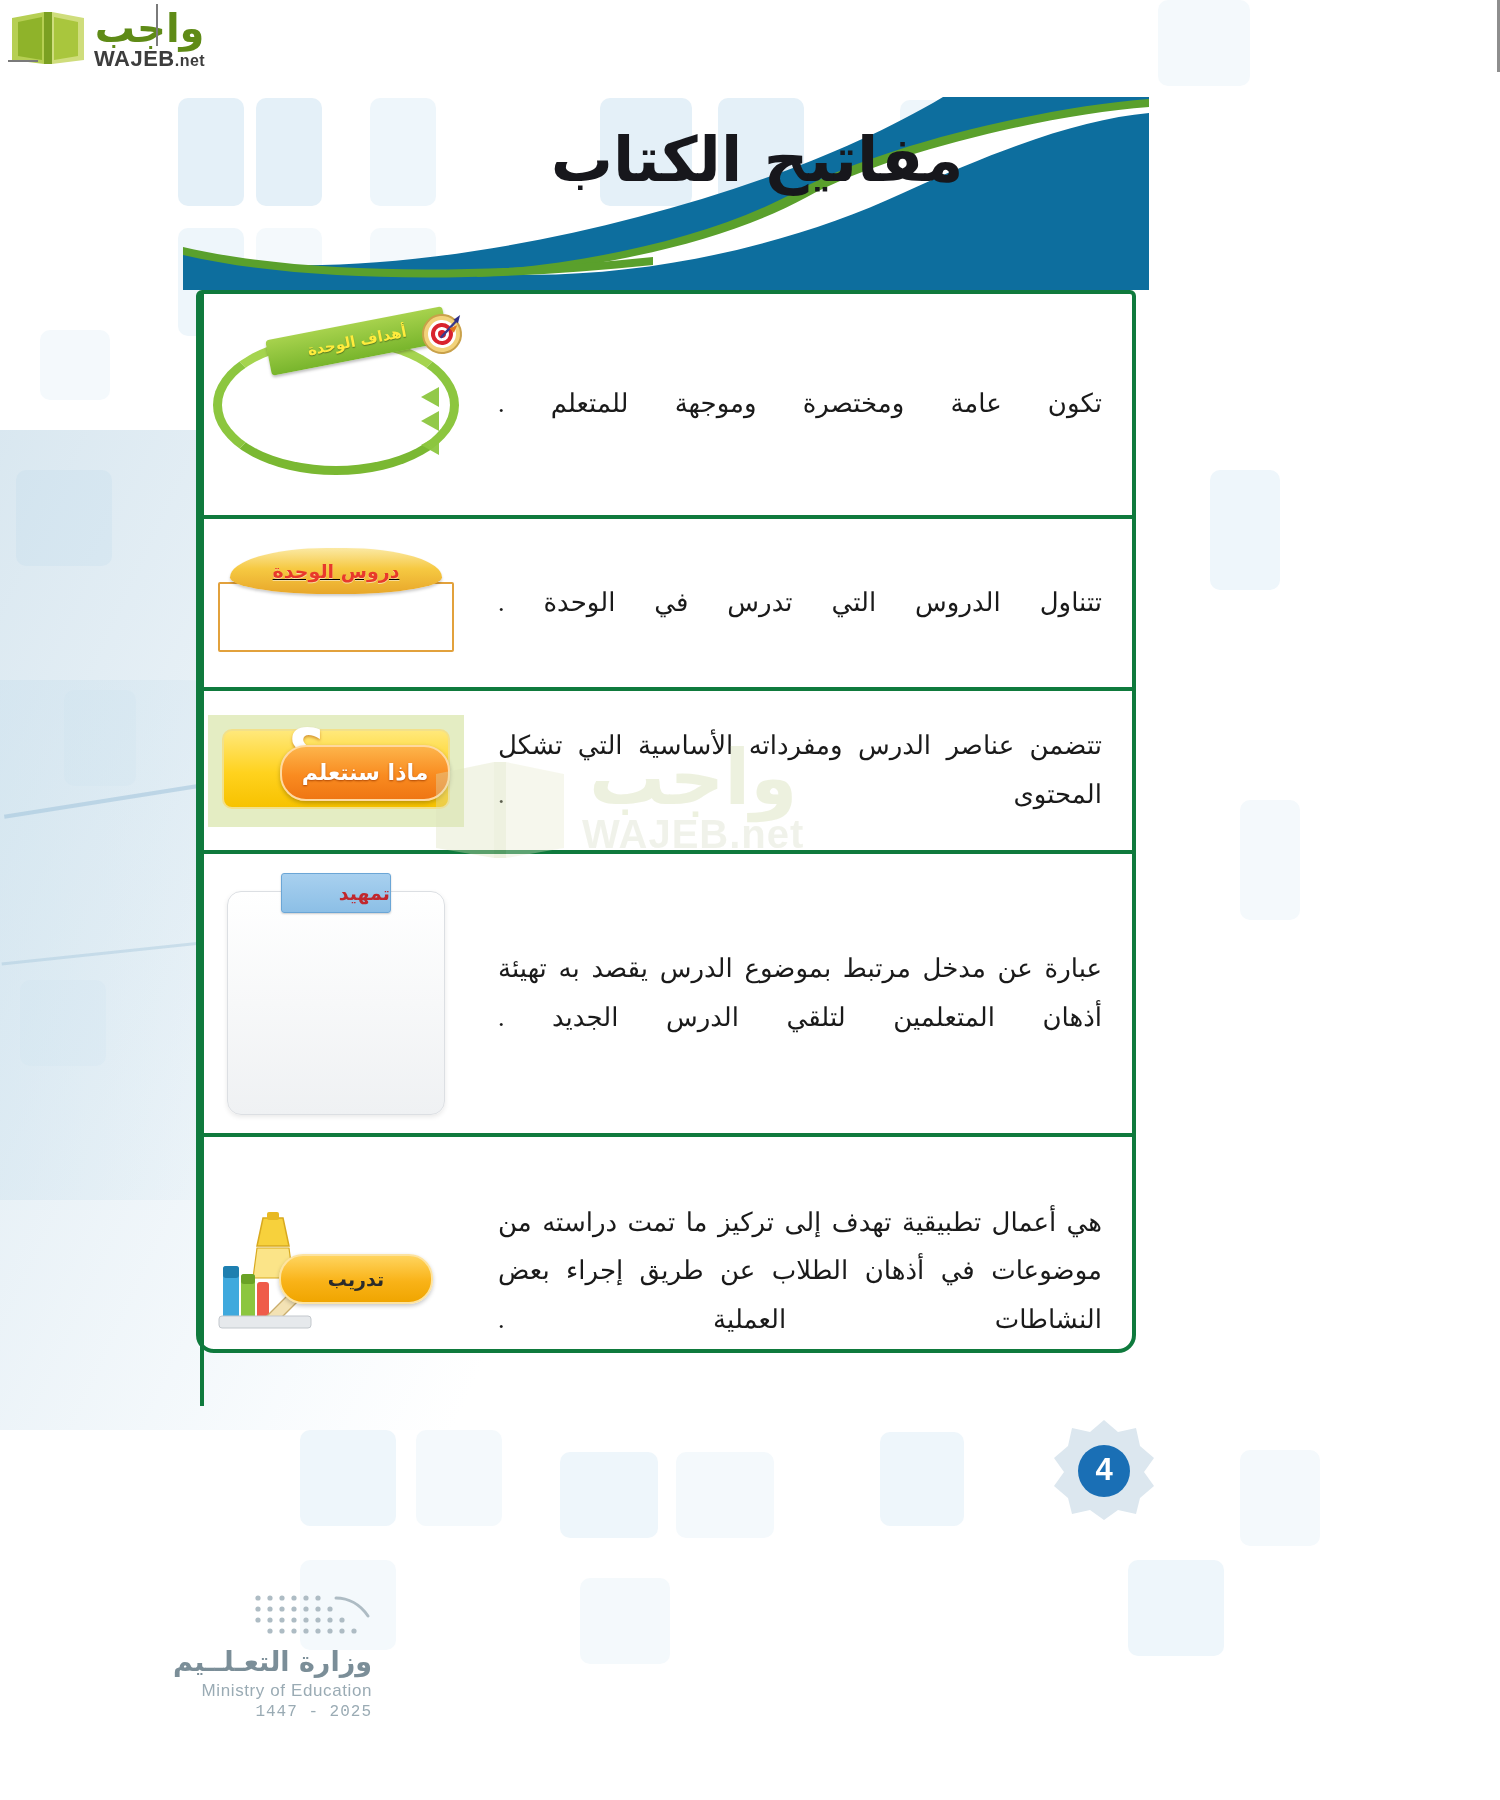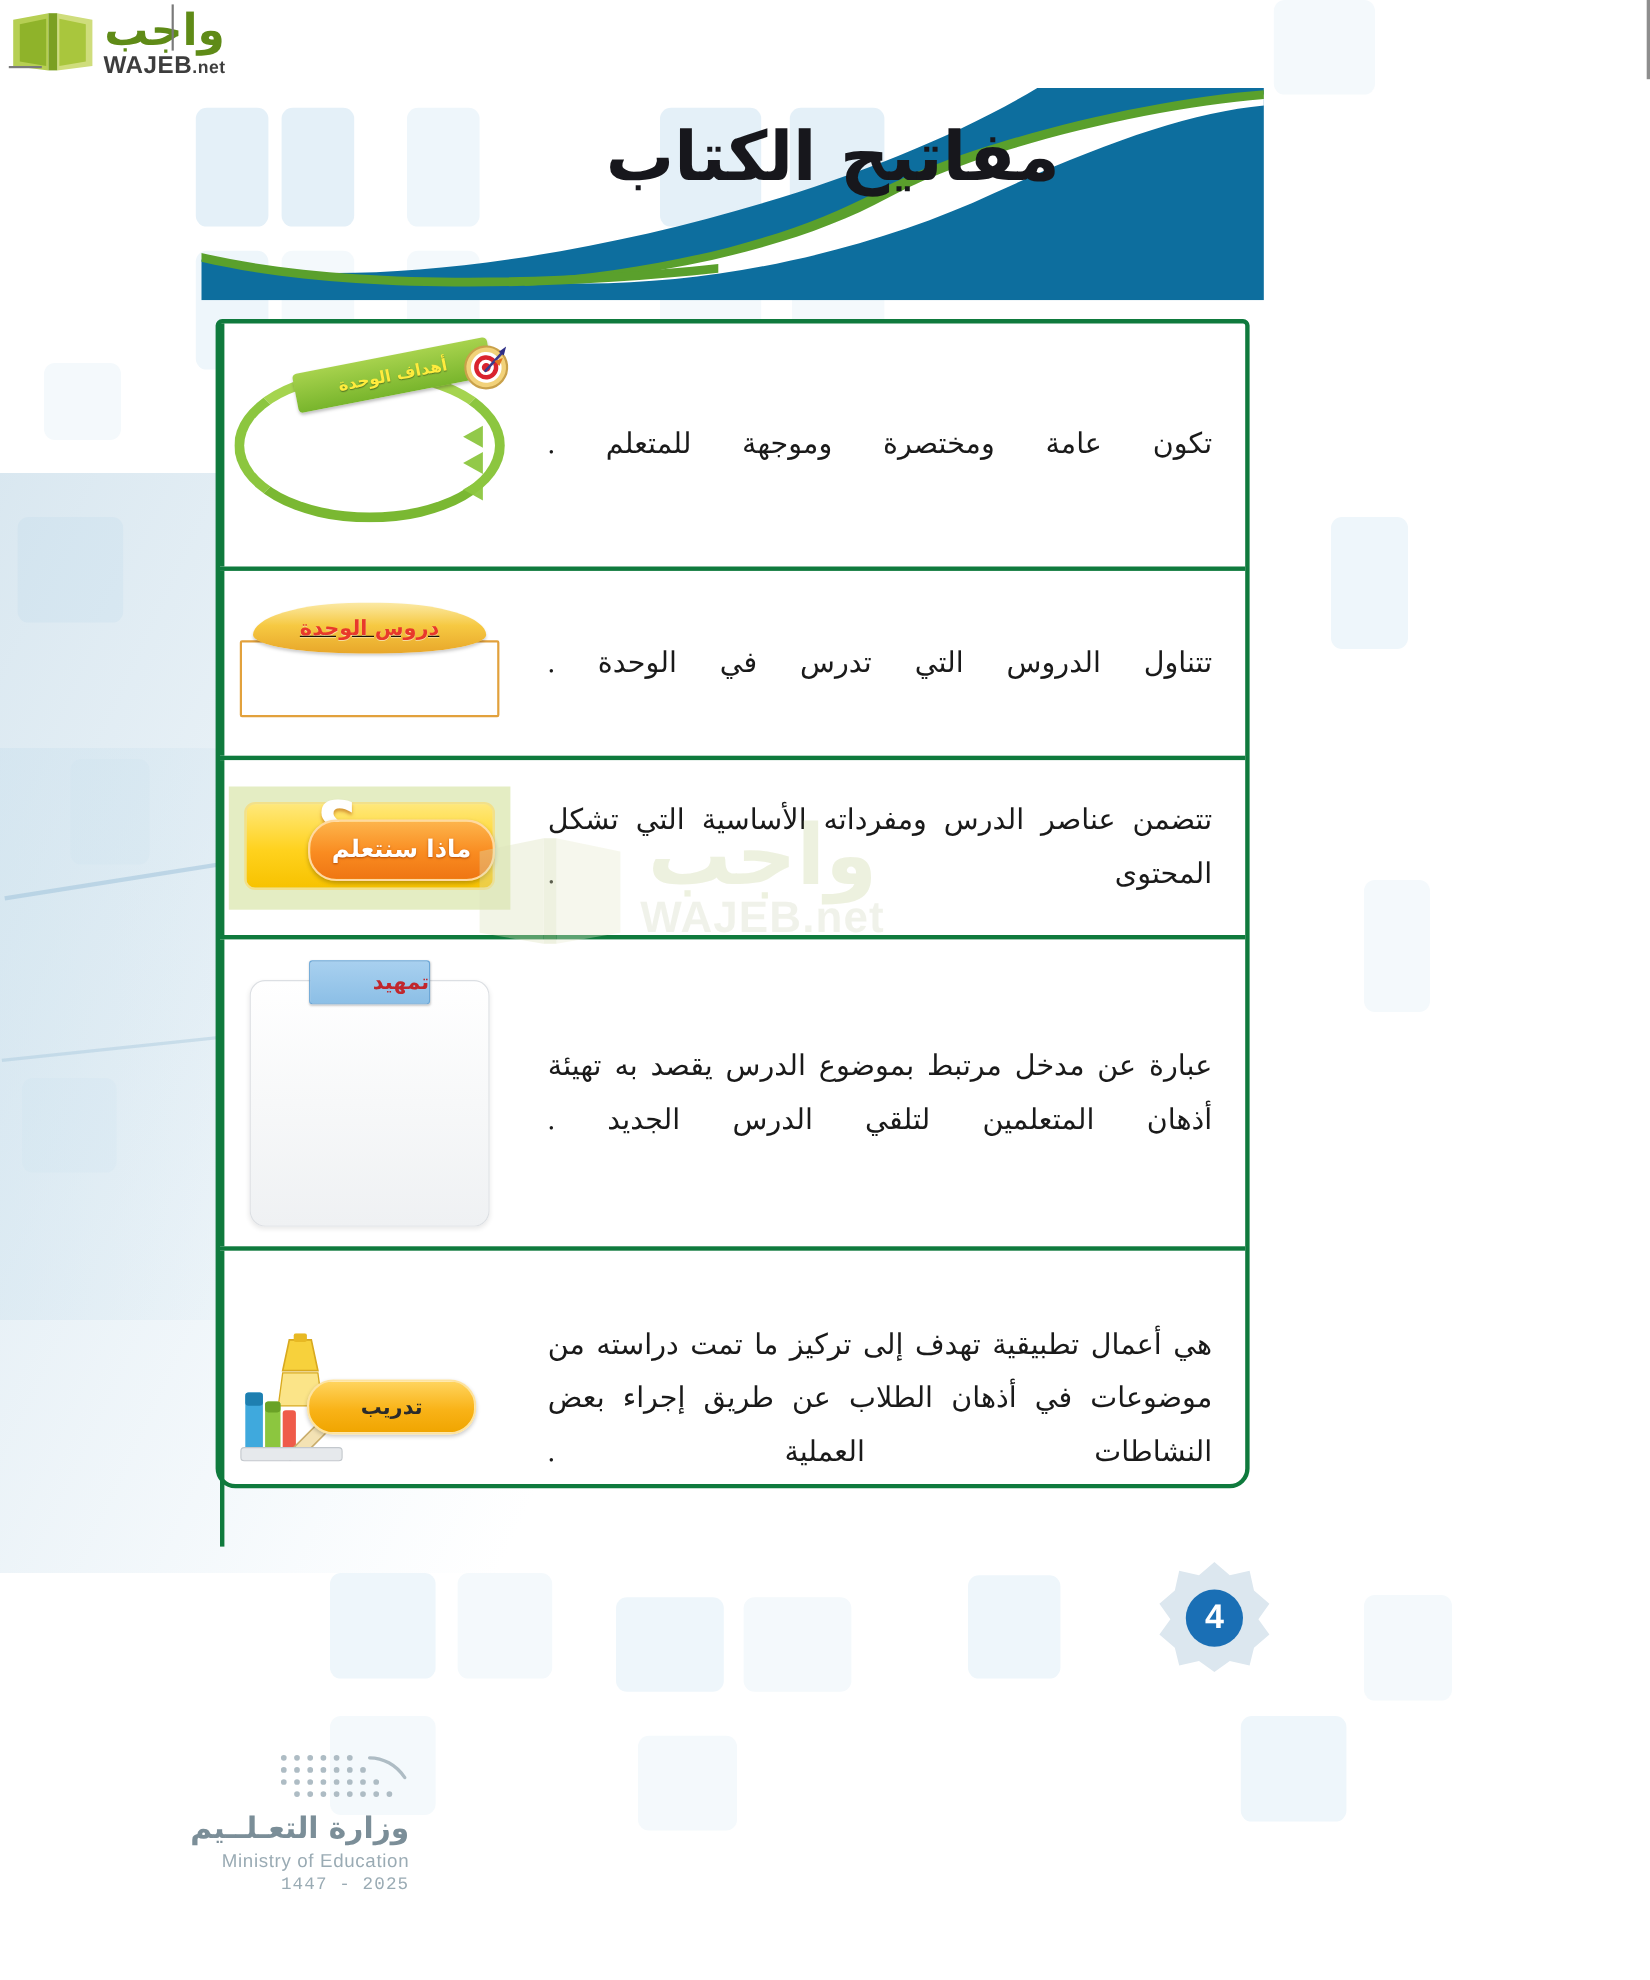--- a/index.html
+++ b/index.html
@@ -31,21 +31,21 @@
   .logo-txtwrap{display:flex;flex-direction:column;align-items:center;margin-top:4px;}
   .logo-ar{font-family:"DejaVu Sans",sans-serif;font-size:40px;font-weight:bold;color:#5f8b17;line-height:1;}
   .logo-en{font-family:"Liberation Sans",sans-serif;font-size:22px;font-weight:bold;color:#3d3d3d;
     letter-spacing:.5px;margin-top:-2px;}
   .logo-en small{font-size:16px;}
   .logo-book{width:80px;height:62px;margin-right:6px;margin-top:4px;}
   .logo-tick{position:absolute;left:148px;top:0;width:2px;height:42px;background:#7a7a7a;}
   .logo-tick2{position:absolute;left:0;top:56px;width:30px;height:2px;background:#7a7a7a;}
 
   
-  #banner{position:absolute;left:183px;top:80px;width:966px;height:193px;z-index:12;}
+  #banner{position:absolute;left:183px;top:97px;width:966px;height:193px;z-index:12;}
   #banner svg{display:block;}
   #banner-title{position:absolute;right:72px;top:26px;width:640px;text-align:center;
     font-family:"DejaVu Sans",sans-serif;font-weight:bold;font-size:62px;color:#17171c;
     letter-spacing:-1px;z-index:14;}
 
   
   #keys-table{position:absolute;left:196px;top:290px;width:940px;height:1063px;z-index:10;
     border:4px solid #0f7a3d;border-radius:6px 6px 18px 18px;background:#ffffff;
     display:flex;flex-direction:column;box-sizing:border-box;}
   .krow{display:flex;flex:0 0 auto;border-bottom:4px solid #0f7a3d;box-sizing:border-box;}

